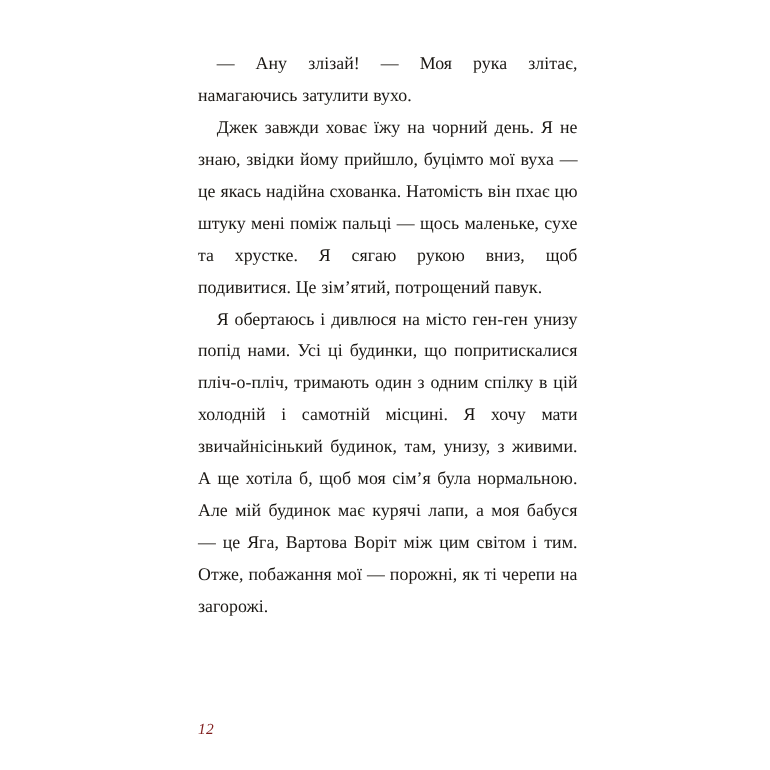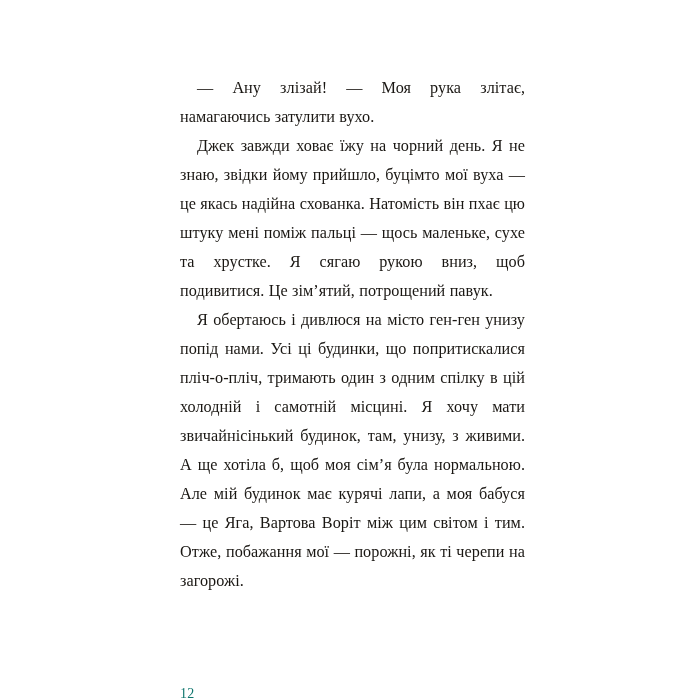--- a/index.html
+++ b/index.html
@@ -13,21 +13,20 @@
     overflow: hidden;
     font-family: "Liberation Serif", "DejaVu Serif", serif;
     color: #1a1713;
   }
 
   .page {
     position: relative;
     width: 700px;
     height: 648px;
     background: #ffffff;
-    margin-top: 30px;
   }
 
   .text-block {
     position: absolute;
     left: 180px;
     top: 44px;
     width: 345px;
   }
 
   .para {
@@ -46,22 +45,23 @@
   .para.last-line-left {
     text-align-last: left;
   }
 
   .page-number {
     position: absolute;
     left: 180px;
     top: 655px;
     font-size: 14px;
     line-height: 18px;
-    color: #0f766e;
+    color: #7f1d1d;
     letter-spacing: 0.3px;
+    font-style: italic;
   }
 </style>
 </head>
 <body>
 
 <div class="page">
 
   <div class="text-block">
     <p class="para last-line-left">— Ану злізай! — Моя рука злітає, намагаючись затулити вухо.</p>
     <p class="para last-line-left">Джек завжди ховає їжу на чорний день. Я не знаю, звідки йому прийшло, буцімто мої вуха — це якась надійна схованка. Натомість він пхає цю штуку мені поміж пальці — щось маленьке, сухе та хрустке. Я сягаю рукою вниз, щоб подивитися. Це зім’ятий, потрощений павук.</p>

